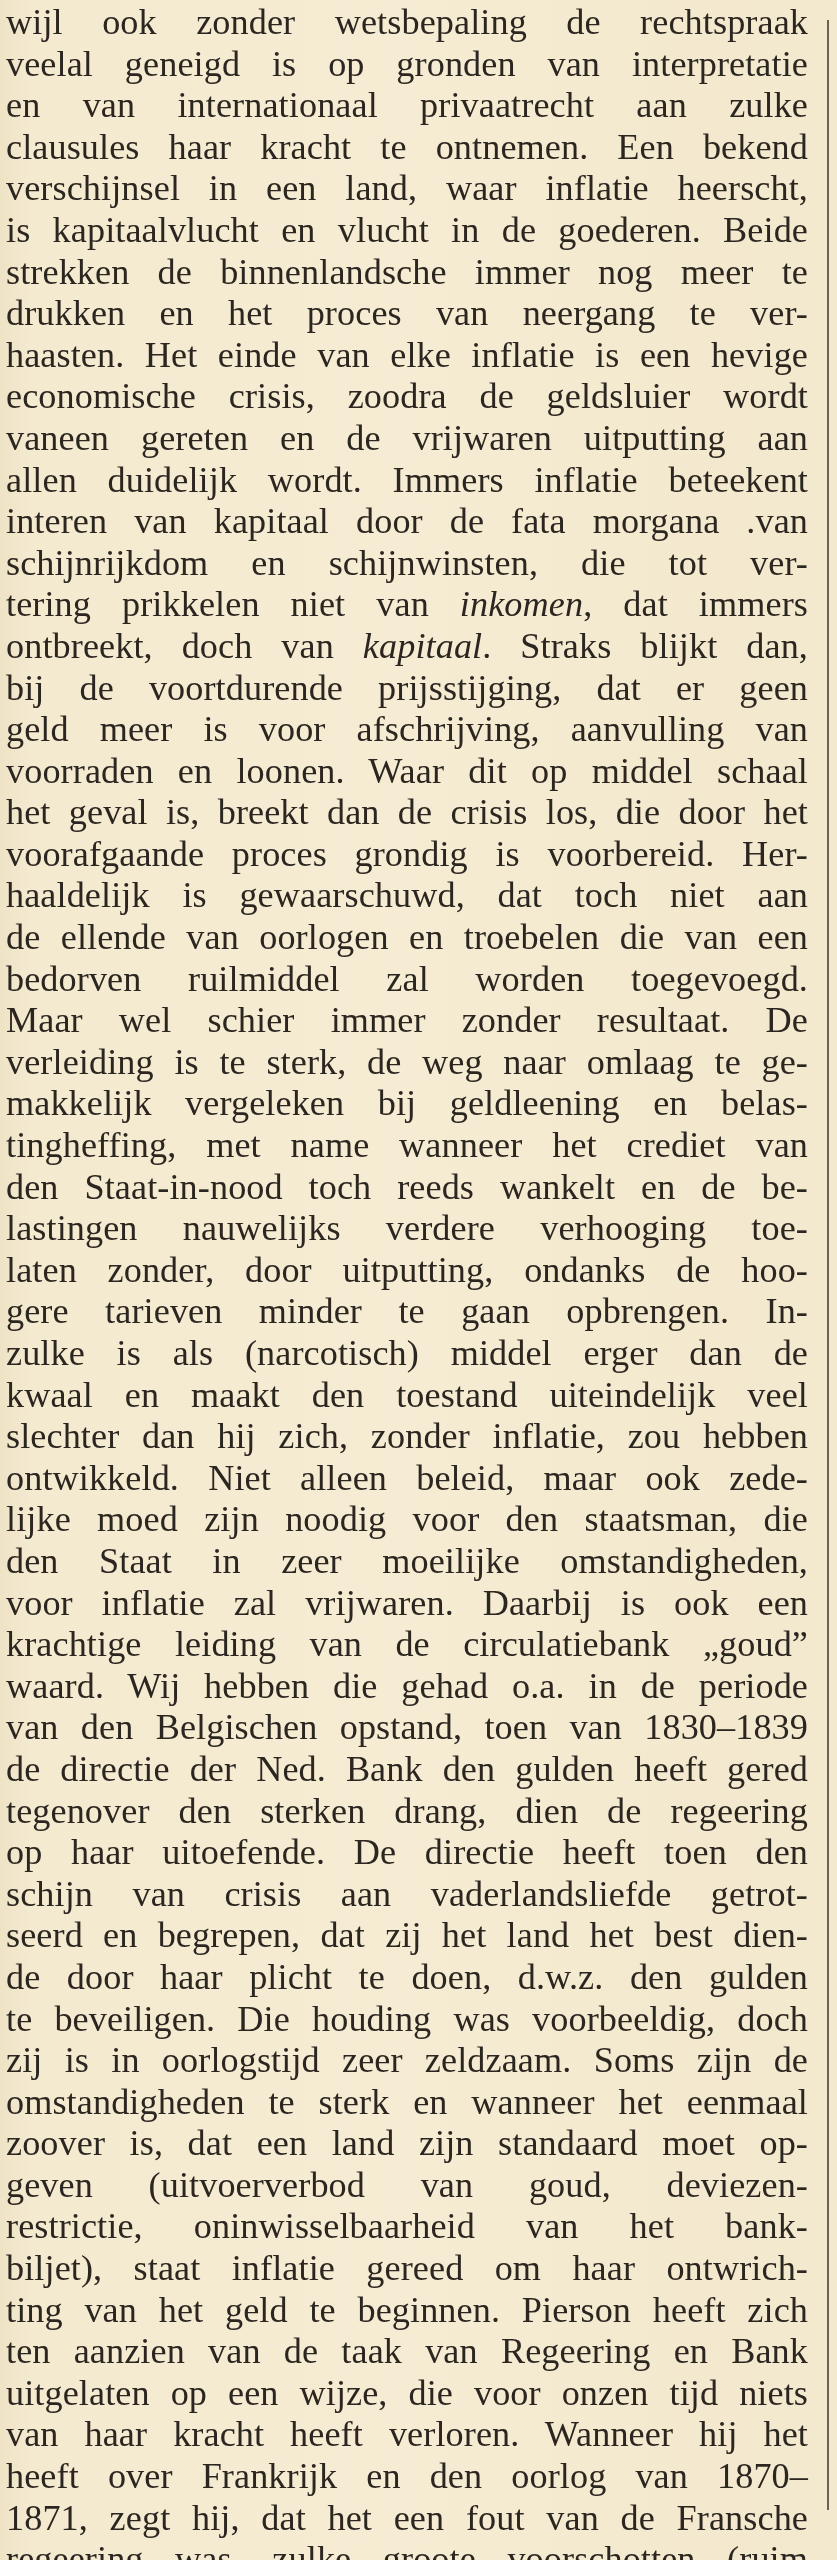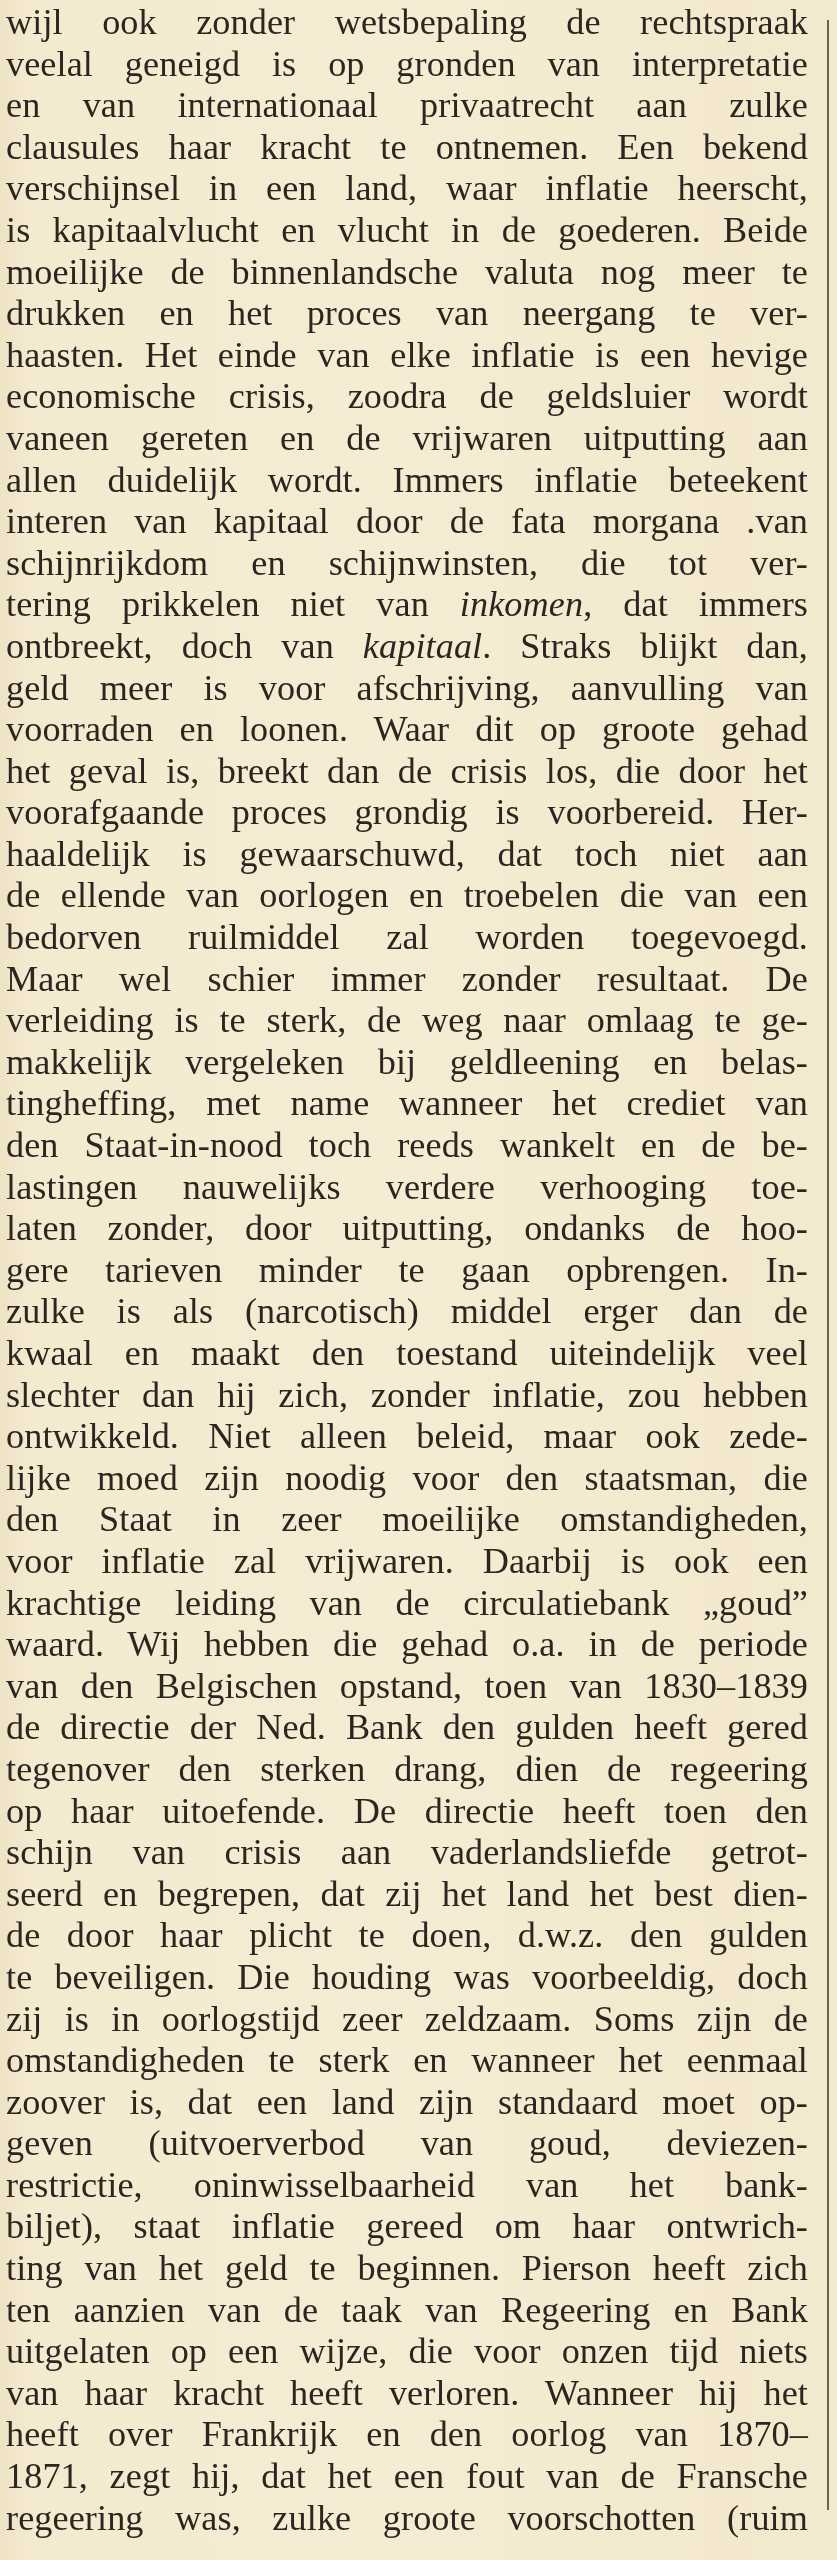--- a/index.html
+++ b/index.html
@@ -55,32 +55,33 @@
 <body>
 
 <div class="page">
   <div class="text-column" id="text-column">
       <span class="line">wijl ook zonder wetsbepaling de rechtspraak</span>
       <span class="line">veelal geneigd is op gronden van interpretatie</span>
       <span class="line">en van internationaal privaatrecht aan zulke</span>
       <span class="line">clausules haar kracht te ontnemen. Een bekend</span>
       <span class="line">verschijnsel in een land, waar inflatie heerscht,</span>
       <span class="line">is kapitaalvlucht en vlucht in de goederen. Beide</span>
-      <span class="line">moeilijke de binnenlandsche valuta nog meer te</span>
+      <span class="line">strekken de binnenlandsche immer nog meer te</span>
       <span class="line">drukken en het proces van neergang te ver-</span>
       <span class="line">haasten. Het einde van elke inflatie is een hevige</span>
       <span class="line">economische crisis, zoodra de geldsluier wordt</span>
       <span class="line">vaneen gereten en de vrijwaren uitputting aan</span>
       <span class="line">allen duidelijk wordt. Immers inflatie beteekent</span>
       <span class="line">interen van kapitaal door de fata morgana .van</span>
       <span class="line">schijnrijkdom en schijnwinsten, die tot ver-</span>
       <span class="line">tering prikkelen niet van <em>inkomen</em>, dat immers</span>
       <span class="line">ontbreekt, doch van <em>kapitaal</em>. Straks blijkt dan,</span>
+      <span class="line">bij de voortdurende prijsstijging, dat er geen</span>
       <span class="line">geld meer is voor afschrijving, aanvulling van</span>
-      <span class="line">voorraden en loonen. Waar dit op groote gehad</span>
+      <span class="line">voorraden en loonen. Waar dit op middel schaal</span>
       <span class="line">het geval is, breekt dan de crisis los, die door het</span>
       <span class="line">voorafgaande proces grondig is voorbereid. Her-</span>
       <span class="line">haaldelijk is gewaarschuwd, dat toch niet aan</span>
       <span class="line">de ellende van oorlogen en troebelen die van een</span>
       <span class="line">bedorven ruilmiddel zal worden toegevoegd.</span>
       <span class="line">Maar wel schier immer zonder resultaat. De</span>
       <span class="line">verleiding is te sterk, de weg naar omlaag te ge-</span>
       <span class="line">makkelijk vergeleken bij geldleening en belas-</span>
       <span class="line">tingheffing, met name wanneer het crediet van</span>
       <span class="line">den Staat-in-nood toch reeds wankelt en de be-</span>

